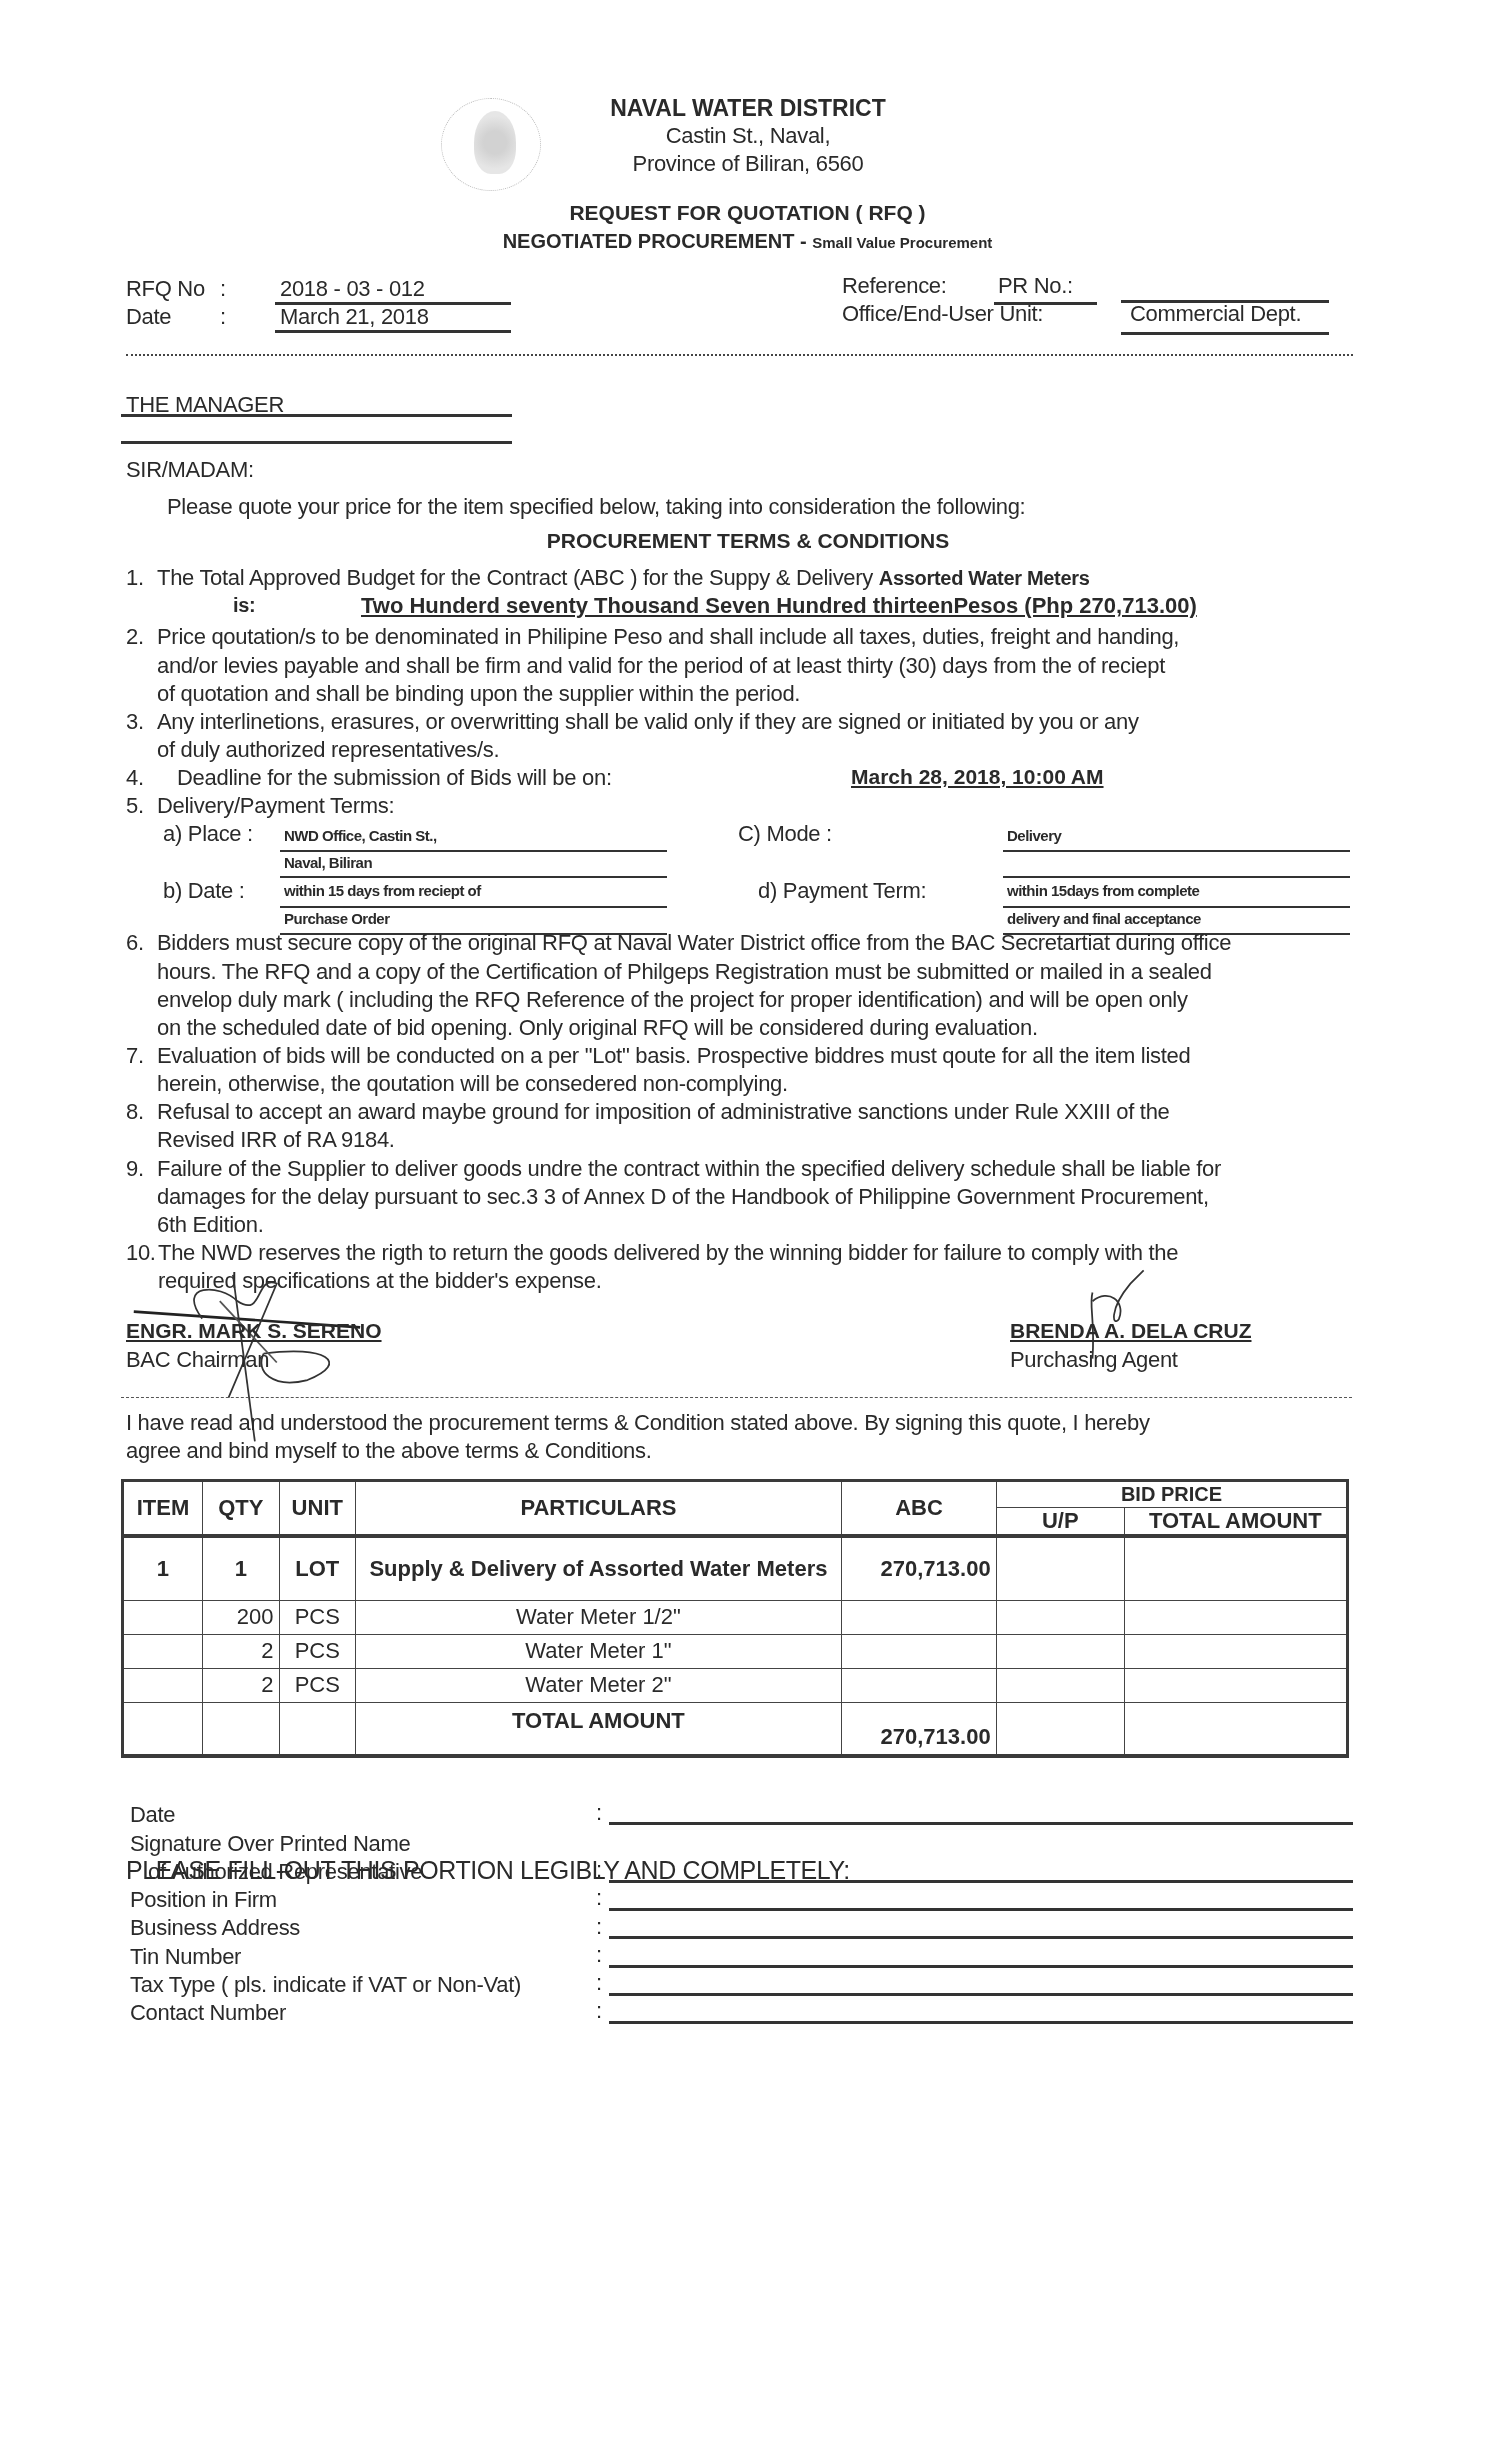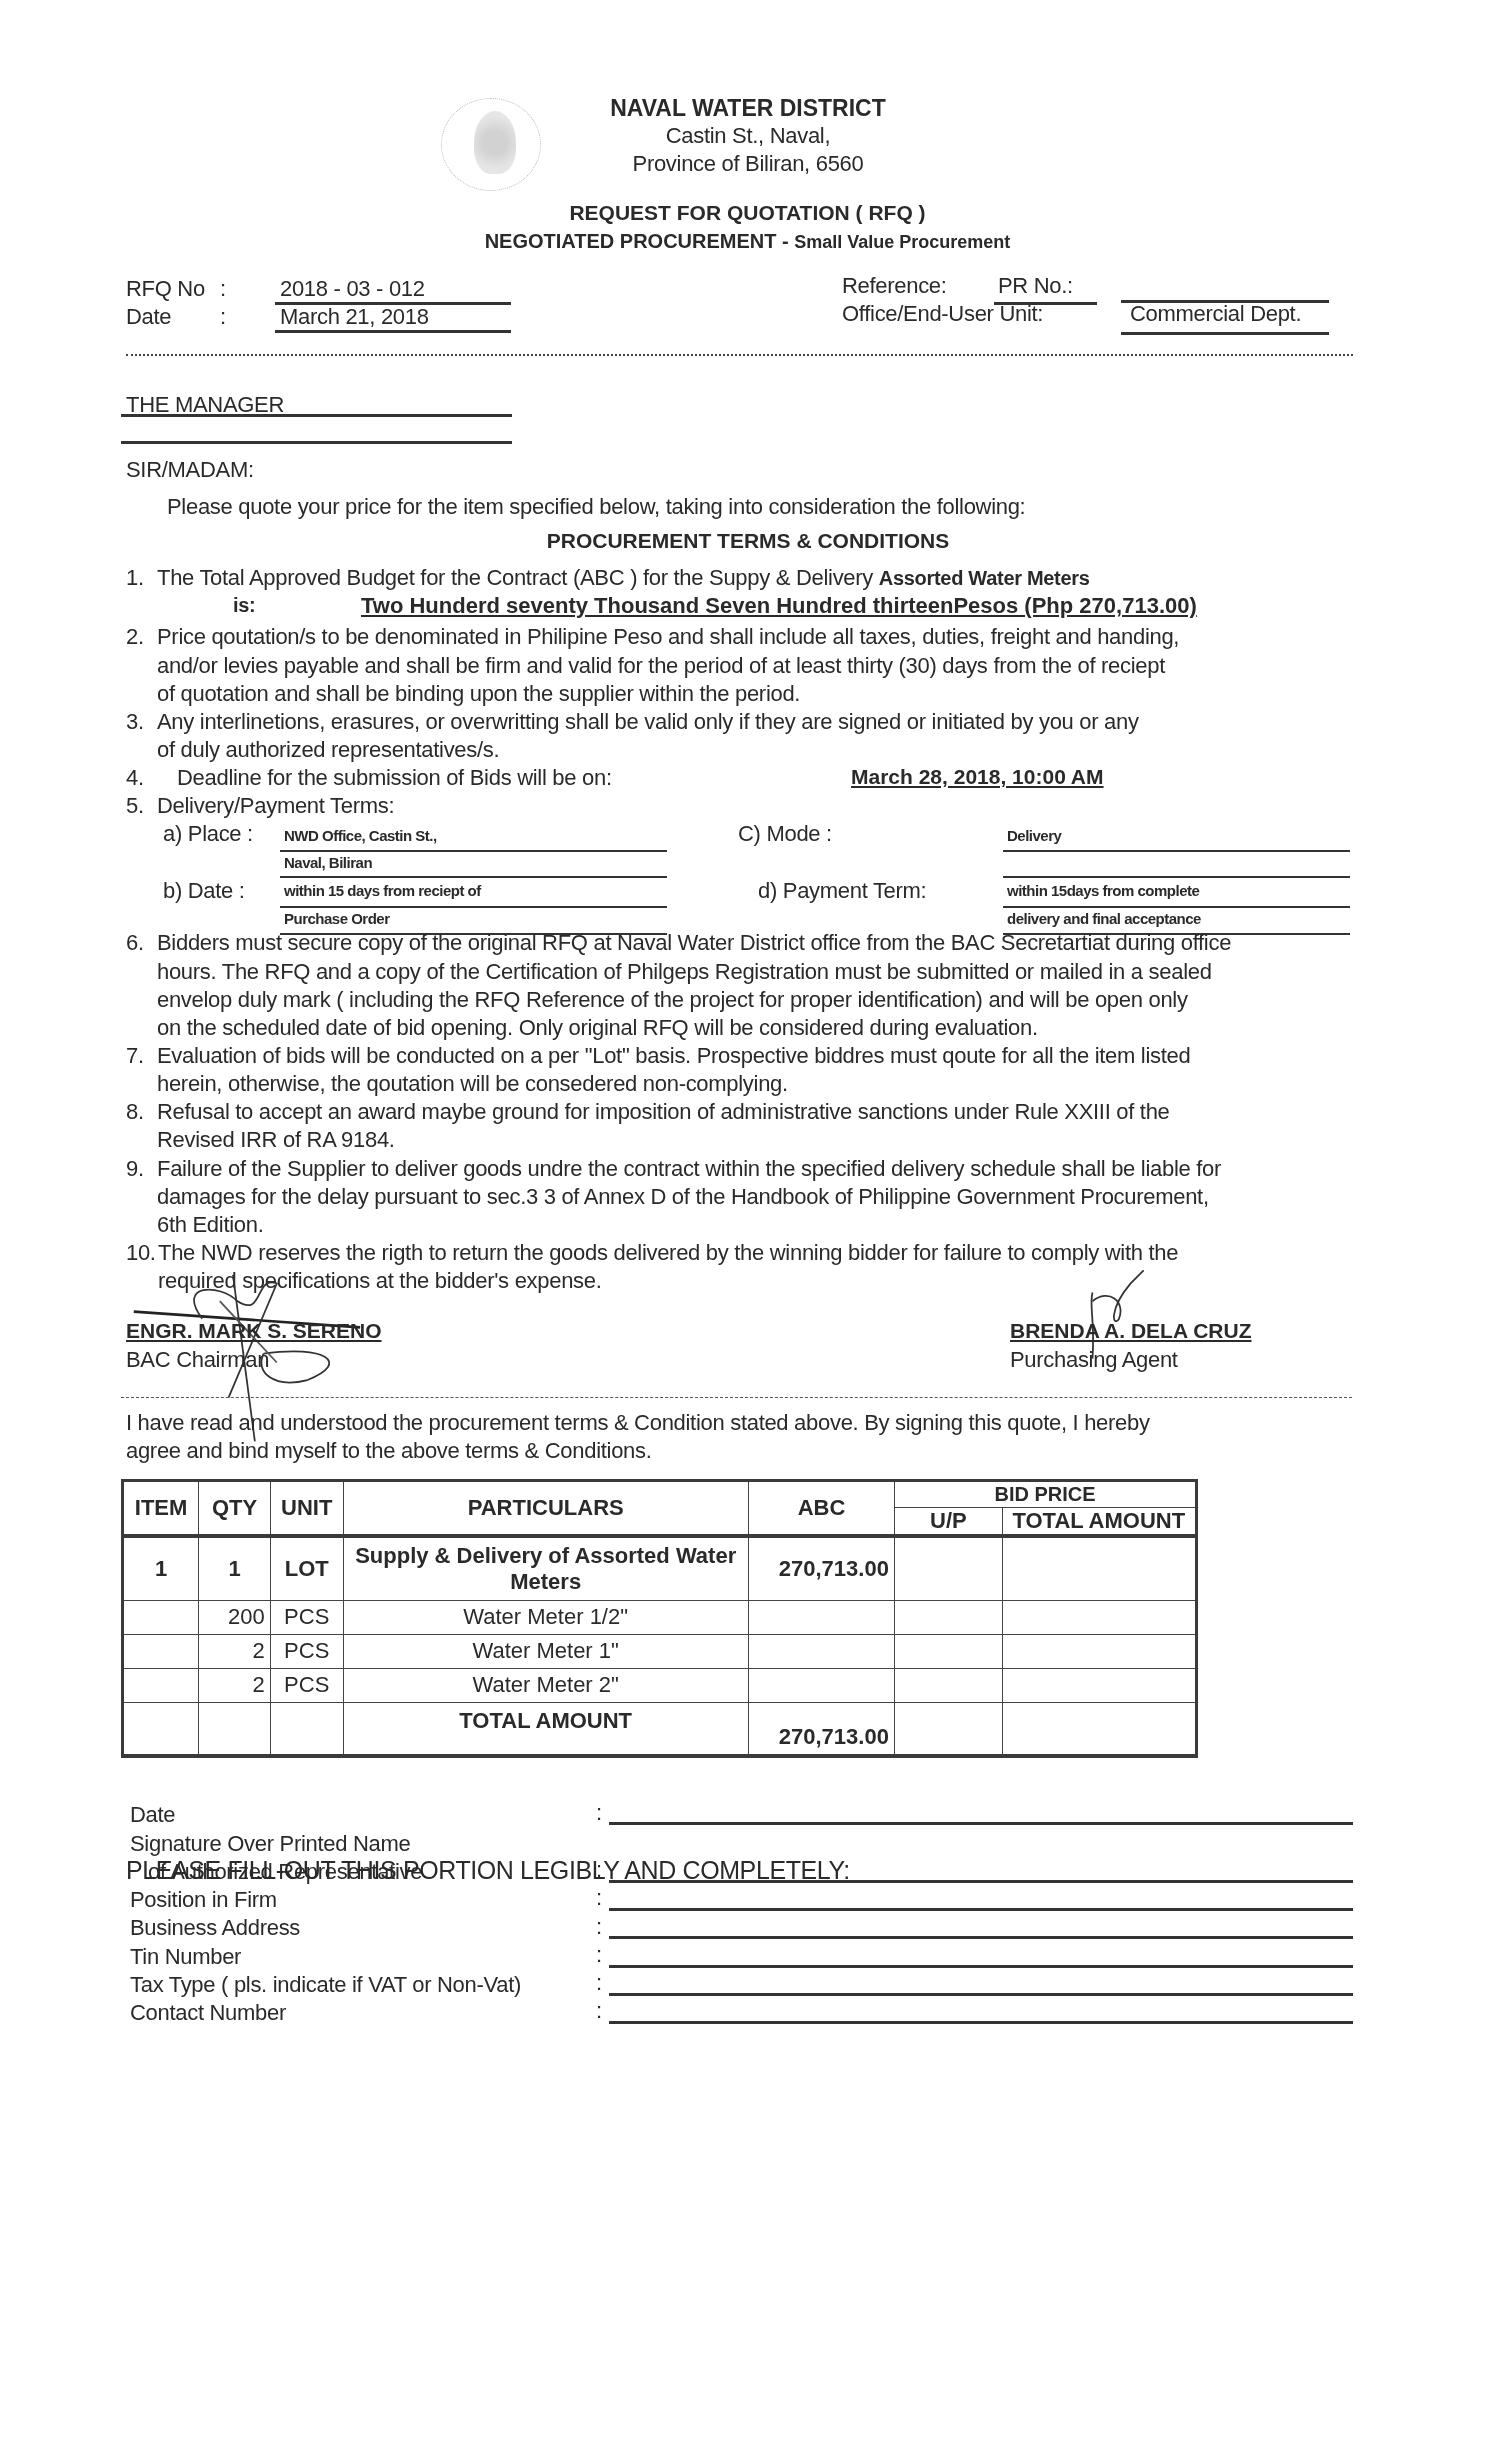--- a/index.html
+++ b/index.html
@@ -12,21 +12,21 @@
   .uline { position:absolute; height:2.6px; background:#333; }
   .dots { position:absolute; height:0; border-top:2.6px dotted #444; }
   .dash { position:absolute; height:0; border-top:1.8px dashed #555; }
   .fill { font-size:15px; font-weight:bold; letter-spacing:-0.5px; }
   
   .seal { position:absolute; left:441px; top:98px; width:98px; height:91px;
           border:1.8px dotted #bbb; border-radius:50%; }
   .seal .inner { position:absolute; left:32px; top:12.3px; width:42px; height:63px;
           border-radius:50% 50% 40% 40%; background:radial-gradient(circle,#d2d2d2 30%,#e6e6e6 70%); }
   
-  table.items { position:absolute; left:121px; top:1479px; width:1077px;
+  table.items { position:absolute; left:121px; top:1479px; width:1228px;
                 border-collapse:collapse; border:3.5px solid #3a3a3a; }
   table.items td, table.items th { border:1.8px solid #444; font-size:22px; padding:0 5.3px; }
   table.items th { font-weight:bold; text-align:center; }
   table.items .hdr-row1 th { height:24.6px; }
   table.items .hdr-row2 th { height:26px; }
   table.items tr.r-main td { height:62px; border-top:4.4px solid #3a3a3a; }
   table.items tr.r-sub td { height:33px; }
   table.items tr.r-total td { height:46px; border-bottom:4.4px solid #3a3a3a; }
   .c { text-align:center; }
   .r { text-align:right; }
@@ -36,21 +36,21 @@
 <body>
 
 <div class="seal">
     <div class="inner"></div>
   </div>
 <div class="abs b ctr" style="left:484px;width:528px;top:95px;font-size:23px;">NAVAL WATER DISTRICT</div>
 <div class="abs ctr t" style="left:484px;width:528px;top:123px;">Castin St., Naval,</div>
 <div class="abs ctr t" style="left:484px;width:528px;top:151px;">Province of Biliran, 6560</div>
 <div class="abs b ctr" style="left:352px;width:791px;top:201px;font-size:21px;">REQUEST FOR QUOTATION ( RFQ )</div>
 <div class="abs ctr" style="left:352px;width:791px;top:230px;font-size:20px;">
-  <span class="b">NEGOTIATED PROCUREMENT - </span><span class="b" style="font-size:18px;">Small Value Procurement</span>
+  <span class="b">NEGOTIATED PROCUREMENT - </span><span class="b" style="font-size:15px;">Small Value Procurement</span>
 </div>
 
 <div class="abs t" style="left:126px;top:276px;">RFQ No</div>
 <div class="abs t" style="left:220px;top:276px;">:</div>
 <div class="abs t" style="left:280px;top:276px;">2018 - 03 - 012</div>
 <div class="uline" style="left:275px;top:302px;width:236px;"></div>
 <div class="abs t" style="left:126px;top:304px;">Date</div>
 <div class="abs t" style="left:220px;top:304px;">:</div>
 <div class="abs t" style="left:280px;top:304px;">March 21, 2018</div>
 <div class="uline" style="left:275px;top:330px;width:236px;"></div>

